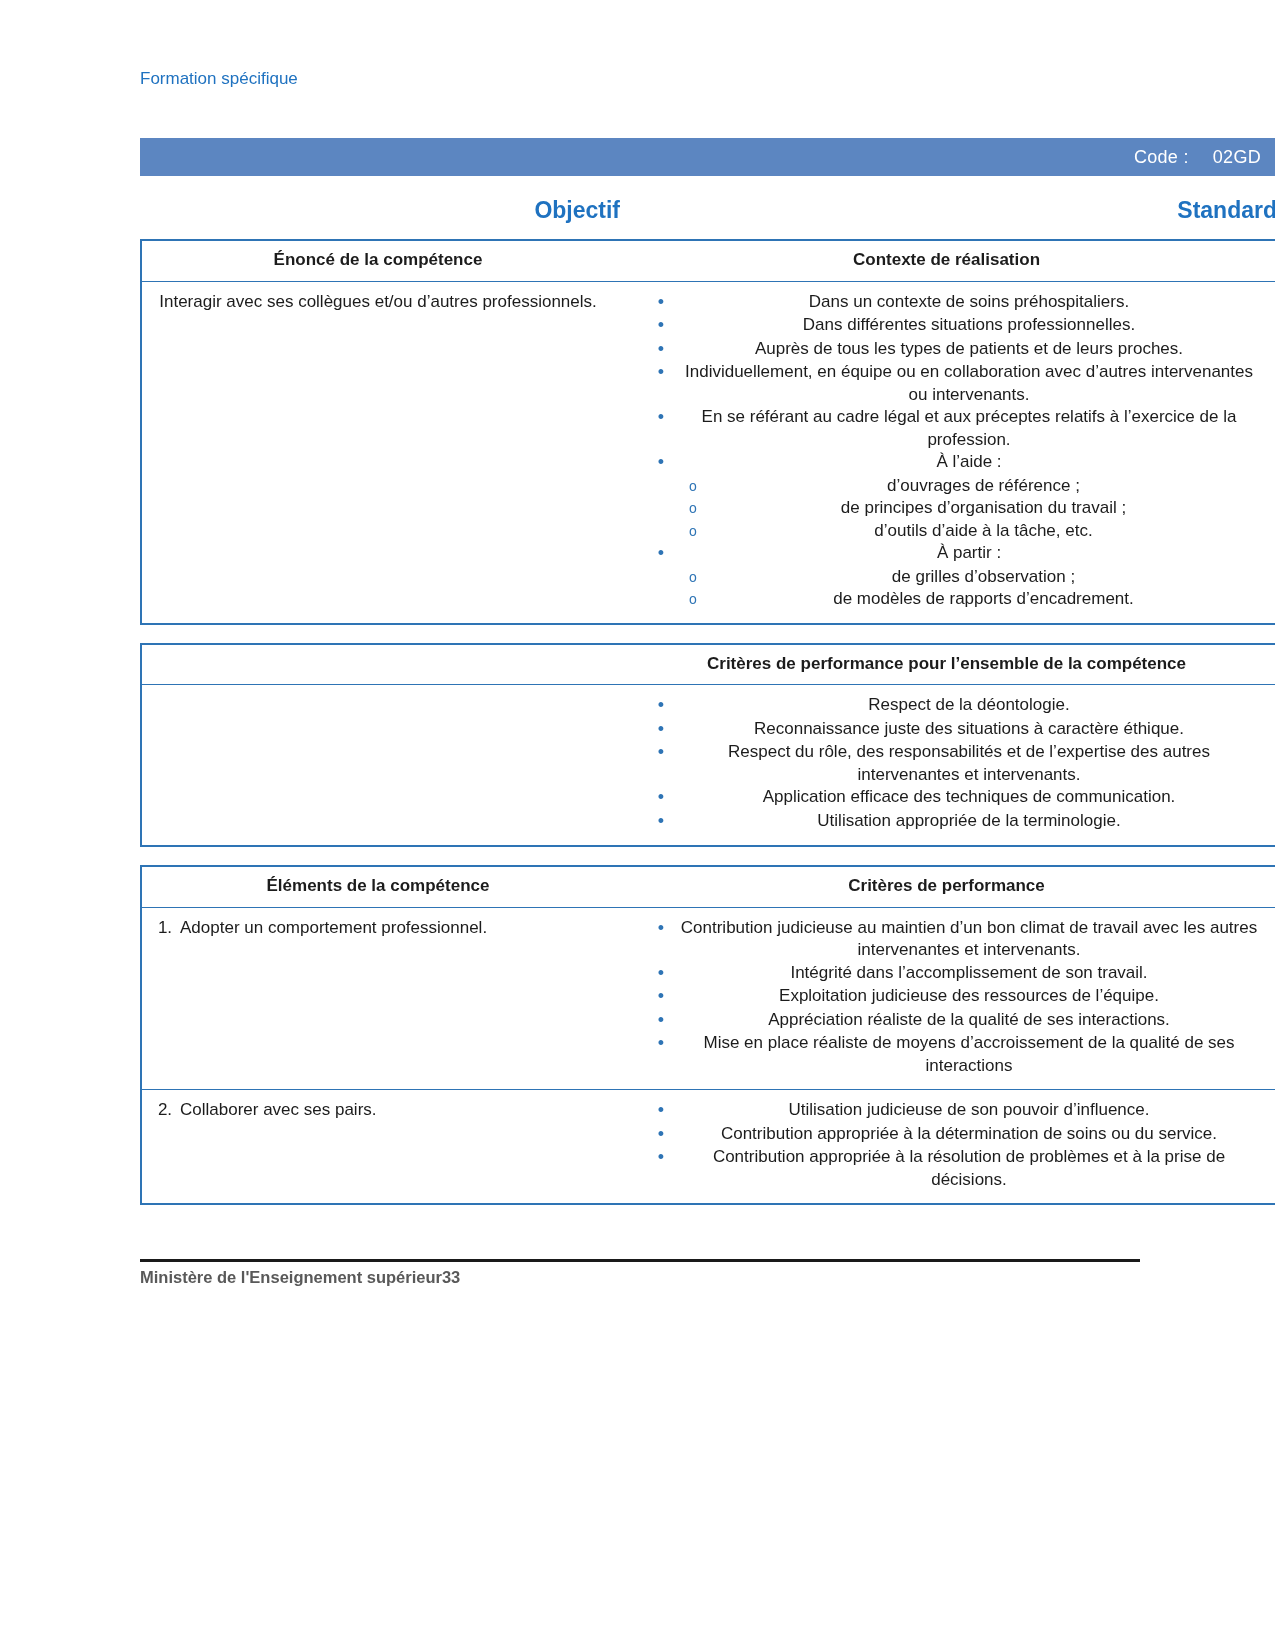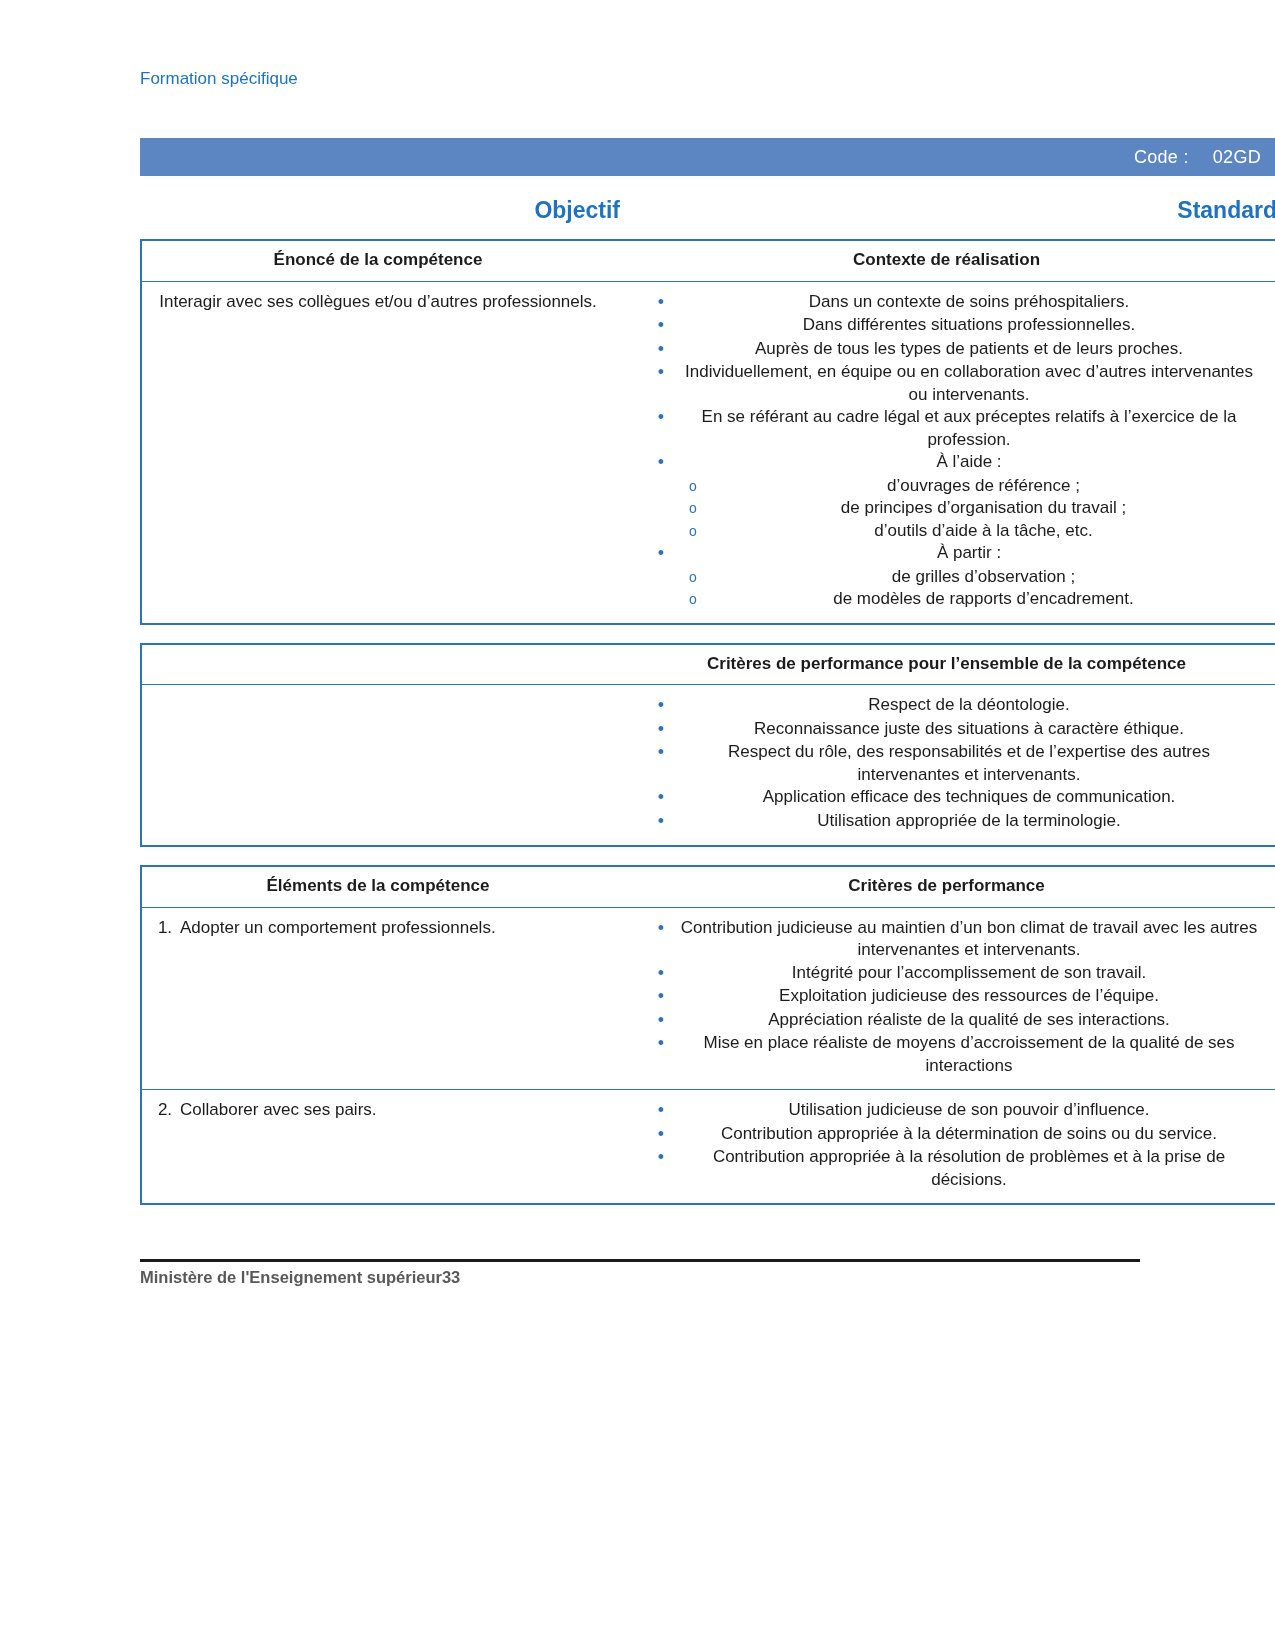--- a/index.html
+++ b/index.html
@@ -181,33 +181,33 @@
 
     <div class="tbl">
       <div class="trow head">
         <div class="cell left">Éléments de la compétence</div>
         <div class="cell right">Critères de performance</div>
       </div>
 
       <div class="trow body">
         <div class="cell left numcell">
           <span class="num">1.</span>
-          <span>Adopter un comportement professionnels.</span>
+          <span>Adopter un comportement professionnel.</span>
         </div>
         <div class="cell right">
           <ul class="blist">
 
               <li class="bullet lvl1">
                 <span class="marker"></span>
                 <span class="btxt">Contribution judicieuse au maintien d’un bon climat de travail avec les autres intervenantes et intervenants.</span>
               </li>
 
               <li class="bullet lvl1">
                 <span class="marker"></span>
-                <span class="btxt">Intégrité pour l’accomplissement de son travail.</span>
+                <span class="btxt">Intégrité dans l’accomplissement de son travail.</span>
               </li>
 
               <li class="bullet lvl1">
                 <span class="marker"></span>
                 <span class="btxt">Exploitation judicieuse des ressources de l’équipe.</span>
               </li>
 
               <li class="bullet lvl1">
                 <span class="marker"></span>
                 <span class="btxt">Appréciation réaliste de la qualité de ses interactions.</span>

